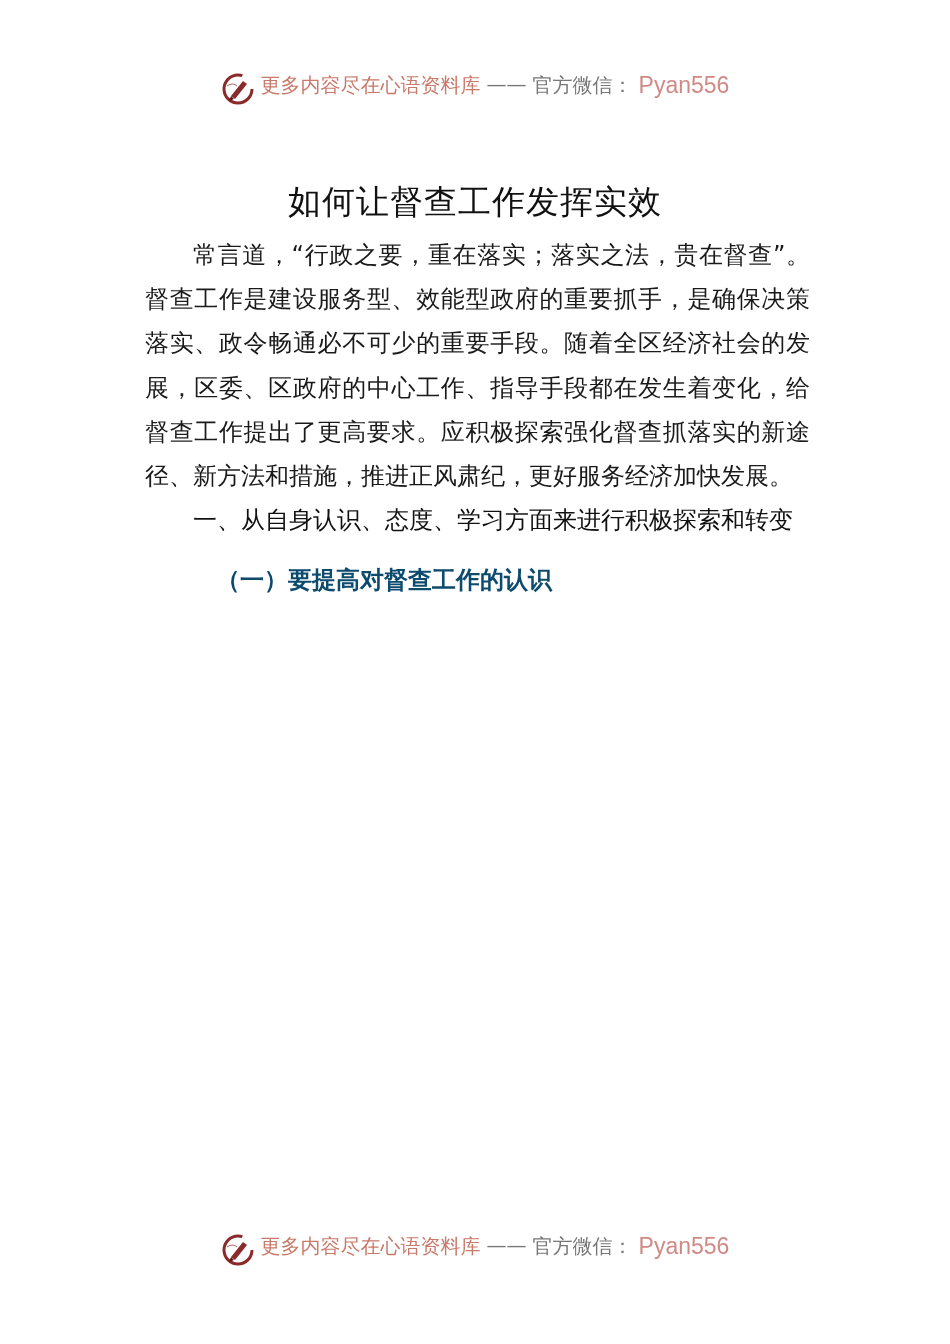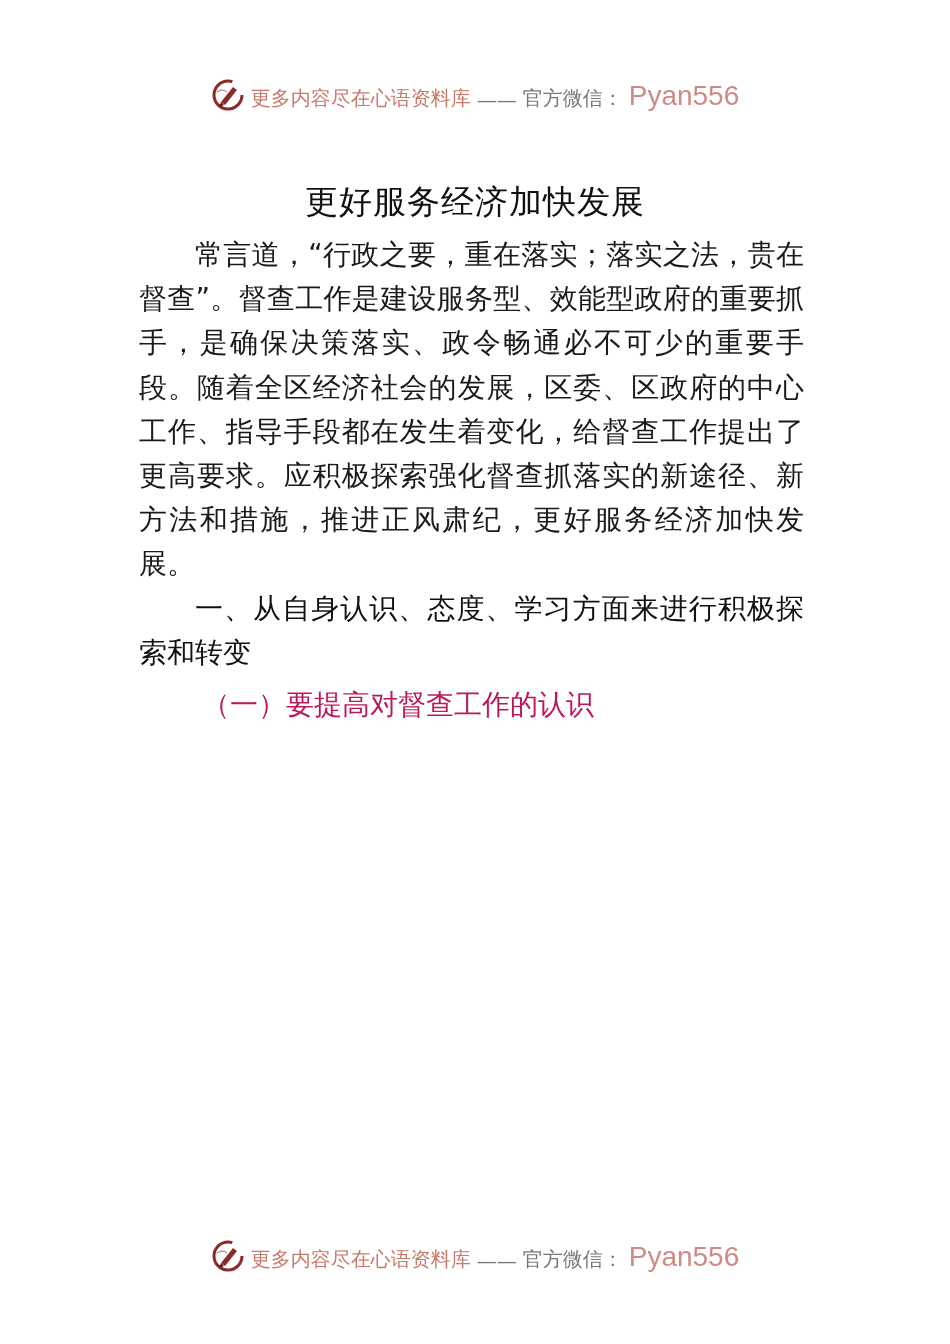--- a/index.html
+++ b/index.html
@@ -14,21 +14,21 @@
       overflow: hidden;
       font-family: "DejaVu Serif", "Liberation Serif", serif;
       color: #111111;
     }
     .watermark {
       position: absolute;
       left: 0;
       width: 950px;
       height: 40px;
       display: flex;
-      align-items: flex-end;
+      align-items: flex-start;
       justify-content: center;
       gap: 6px;
     }
     .watermark.top { top: 72px; }
     .watermark.bottom { top: 1233px; }
     .wm-logo {
       width: 34px;
       height: 34px;
       display: inline-block;
     }
@@ -38,65 +38,65 @@
       color: #c87a6a;
       letter-spacing: 0px;
     }
     .wm-text-gray {
       font-family: "DejaVu Serif", serif;
       font-size: 20px;
       color: #777777;
     }
     .wm-text-id {
       font-family: "Liberation Sans", sans-serif;
-      font-size: 28px;
+      font-size: 23px;
       color: #d08a86;
     }
     .title {
       position: absolute;
       top: 158px;
       left: 0;
       width: 950px;
       text-align: center;
       font-size: 33px;
       font-family: "DejaVu Sans", sans-serif;
       font-weight: normal;
       color: #111;
       letter-spacing: 1px;
     }
     .content {
       position: absolute;
       top: 233px;
-      left: 139px;
+      left: 145px;
       width: 665px;
-      font-size: 28px;
+      font-size: 24px;
       line-height: 44.2px;
       text-align: justify;
     }
     .para {
       margin: 0;
       text-indent: 2em;
       font-family: "DejaVu Sans", sans-serif;
       font-weight: normal;
       color: #1a1a1a;
     }
     .heading1 {
       margin: 0;
       text-indent: 2em;
       font-family: "DejaVu Sans", sans-serif;
       font-weight: normal;
       color: #111;
       line-height: 44px;
     }
     .heading2 {
-      margin: 8px;
+      margin: 16px;
       padding-left: 55px;
       font-family: "DejaVu Sans", sans-serif;
-      font-weight: normal;
-      color: #be185d;
+      font-weight: bold;
+      color: #0c4a6e;
       line-height: 44px;
     }
     .heading1 { margin-bottom: 6px; }
   </style>
 </head>
 <body>
 
 <div class="watermark top">
   <span class="wm-logo">
     <svg width="34" height="34" viewBox="0 0 34 34">
@@ -105,21 +105,21 @@
       <path d="M10 24 L8 29 L13 27 Z" fill="#5a1515"></path>
       <path d="M6 14 Q12 10 16 14" fill="none" stroke="#b06060" stroke-width="1"></path>
     </svg>
   </span>
   <span class="wm-text-red">更多内容尽在心语资料库</span>
   <span class="wm-text-gray">——</span>
   <span class="wm-text-gray">官方微信：</span>
   <span class="wm-text-id">Pyan556</span>
 </div>
 
-<h1 class="title">更好服务经济加快发展</h1>
+<h1 class="title">如何让督查工作发挥实效</h1>
 
 <div class="content">
   <p class="para">常言道，“行政之要，重在落实；落实之法，贵在督查”。督查工作是建设服务型、效能型政府的重要抓手，是确保决策落实、政令畅通必不可少的重要手段。随着全区经济社会的发展，区委、区政府的中心工作、指导手段都在发生着变化，给督查工作提出了更高要求。应积极探索强化督查抓落实的新途径、新方法和措施，推进正风肃纪，更好服务经济加快发展。</p>
   <p class="heading1">一、从自身认识、态度、学习方面来进行积极探索和转变</p>
   <p class="heading2">（一）要提高对督查工作的认识</p>
 </div>
 
 <div class="watermark bottom">
   <span class="wm-logo">
     <svg width="34" height="34" viewBox="0 0 34 34">

